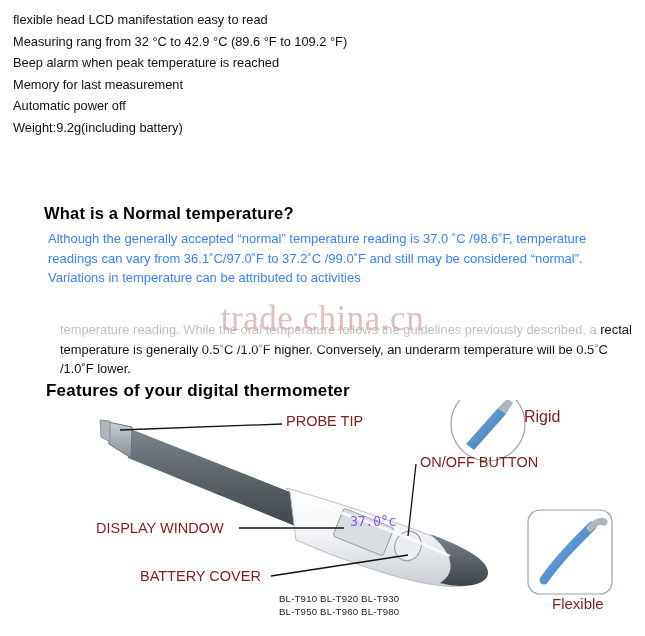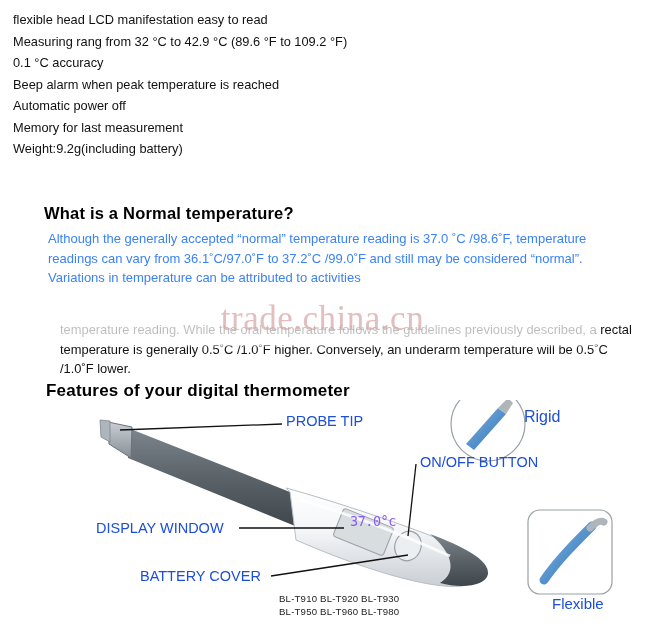--- a/index.html
+++ b/index.html
@@ -115,21 +115,21 @@
     position: absolute;
     left: 0;
     top: 400px;
     width: 645px;
     height: 236px;
   }
 
   .label {
     position: absolute;
     font-size: 14.5px;
-    color: #1d4ed8;
+    color: #7f1d1d;
     white-space: nowrap;
   }
   .label-probe { left: 286px; top: 413px; }
   .label-onoff { left: 420px; top: 454px; }
   .label-display { left: 96px; top: 520px; }
   .label-battery { left: 140px; top: 568px; }
   .label-rigid  { left: 524px; top: 408px; font-size: 16px; }
   .label-flexible { left: 552px; top: 595px; font-size: 15px; }
 
   .model-codes {
@@ -152,24 +152,23 @@
     letter-spacing: -0.5px;
   }
 </style>
 </head>
 <body>
 
 <div class="features-block">
   <ul class="features-list">
     <li>flexible head LCD manifestation easy to read</li>
     <li>Measuring rang from 32 °C to 42.9 °C (89.6 °F to 109.2 °F)</li>
-    <li>0.1 °C accuracy</li>
     <li>Beep alarm when peak temperature is reached</li>
+    <li>Memory for last measurement</li>
     <li>Automatic power off</li>
-    <li>Memory for last measurement</li>
     <li>Weight:9.2g(including battery)</li>
   </ul>
 </div>
 
 <div class="normal-temp">
   <h2>What is a  Normal  temperature?</h2>
   <p>Although the generally accepted “normal” temperature reading is 37.0 ˚C /98.6˚F, temperature readings can vary from 36.1˚C/97.0˚F to 37.2˚C /99.0˚F and still may be considered “normal”. Variations in temperature can be attributed to activities</p>
 </div>
 <p class="para-lower">temperature reading. While the oral temperature follows the guidelines previously described, a rectal temperature is generally 0.5˚C /1.0˚F higher. Conversely, an underarm temperature will be 0.5˚C /1.0˚F lower.</p>
 

